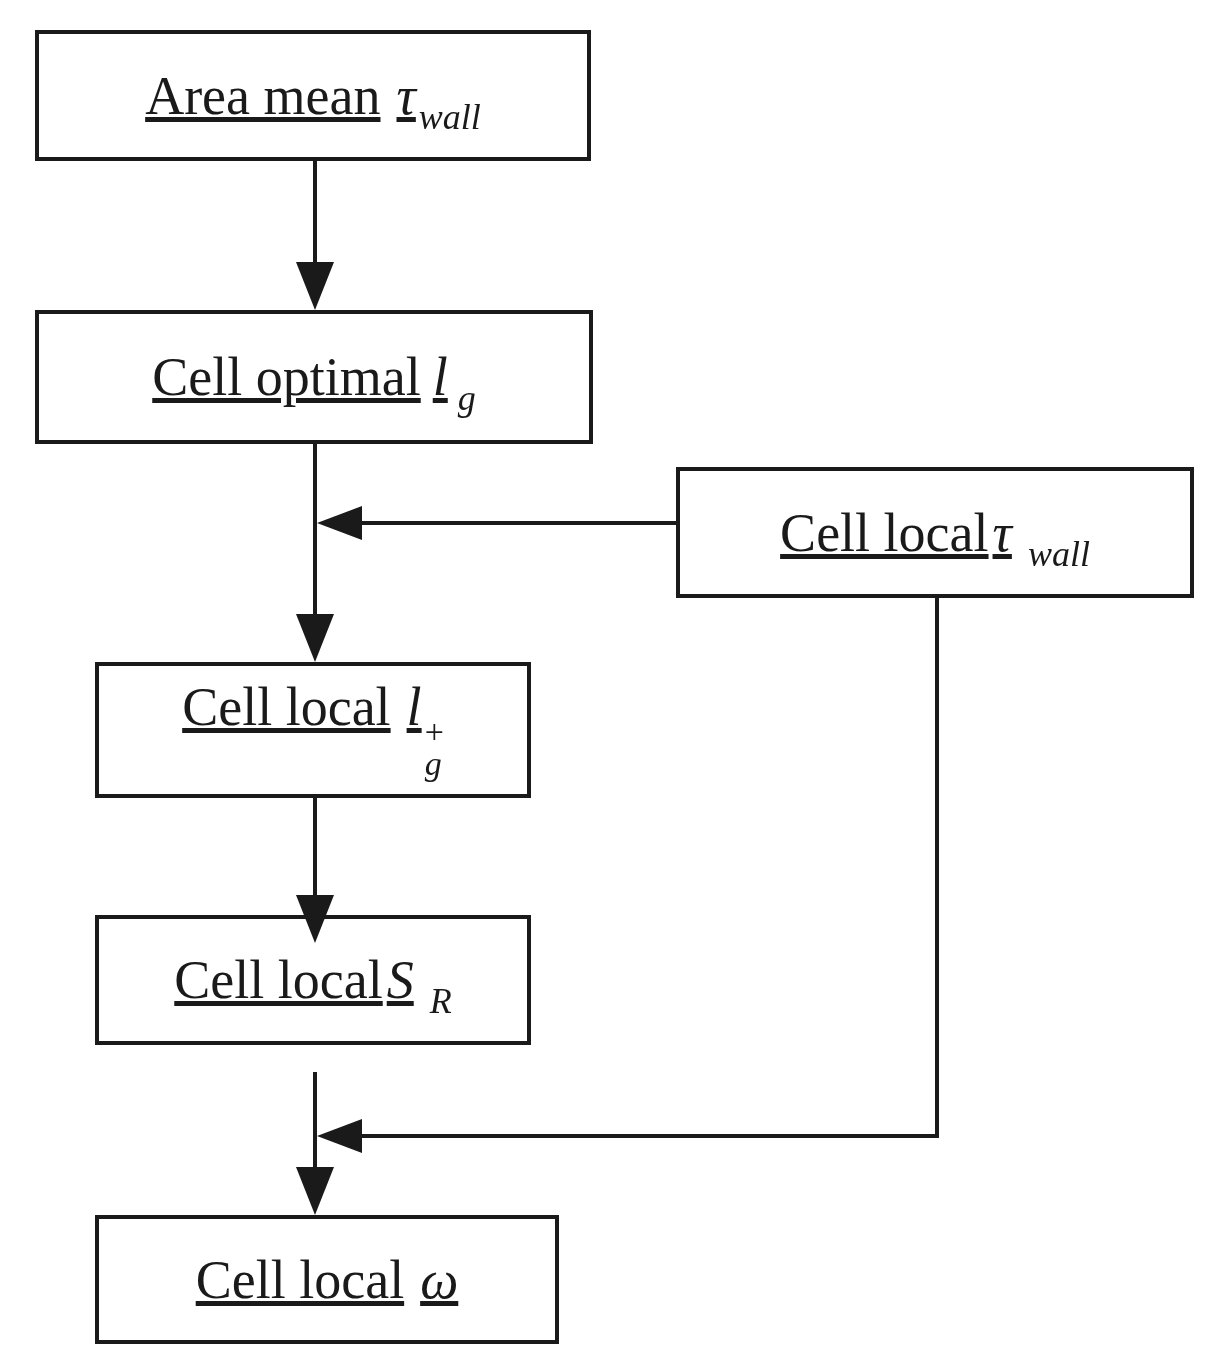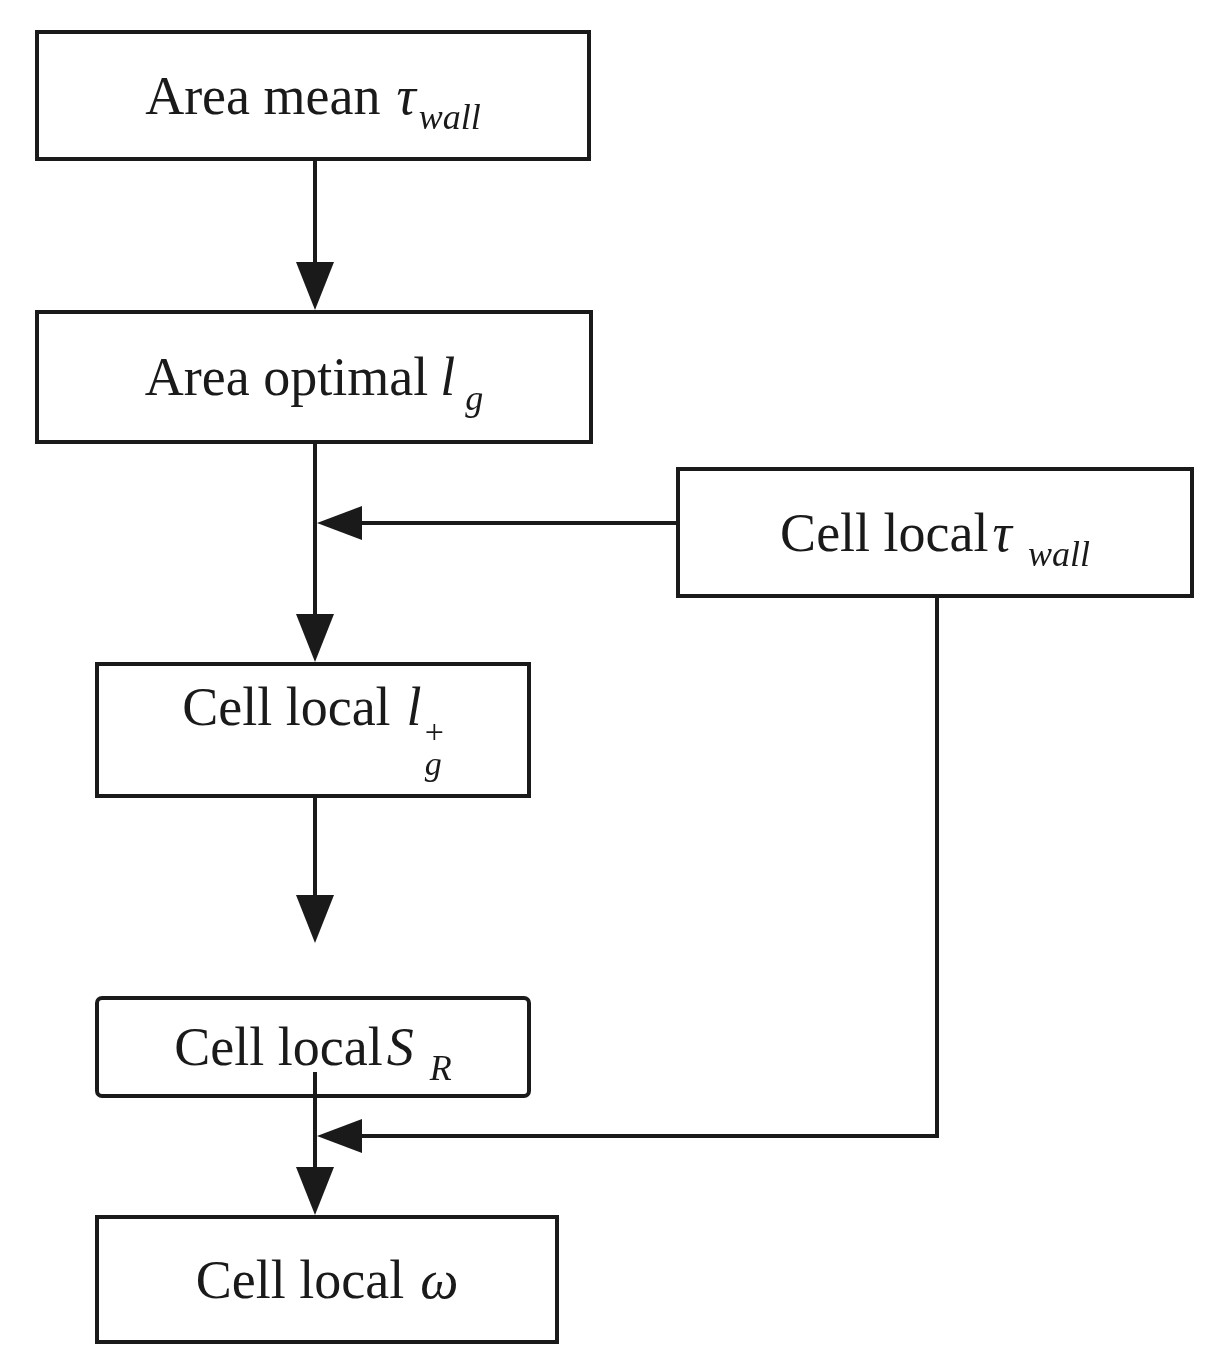--- a/index.html
+++ b/index.html
@@ -19,20 +19,21 @@
     box-sizing: border-box;
     display: flex;
     align-items: center;
     justify-content: center;
   }
   .label {
     font-size: 54px;
     color: var(--ink);
     white-space: nowrap;
     line-height: 1;
+    text-decoration: underline;
   }
   .sym  { font-style: italic; }
   .sub  { font-style: italic; font-size: 36px; position: relative; top: 15px; }
   .stack {
     display: inline-flex;
     flex-direction: column;
     align-items: flex-start;
     font-size: 34px;
     line-height: 0.95;
     vertical-align: -18px;
@@ -69,40 +70,40 @@
 <div class="stage">
 
   <div class="box" style="left:35px; top:30px; width:556px; height:131px;">
     <div class="label">
       <span>Area mean</span><span class="sym g16">τ</span><span class="sub s2">wall</span>
     </div>
   </div>
 
   <div class="box" style="left:35px; top:310px; width:558px; height:134px;">
     <div class="label">
-      <span>Area optimal</span><span class="sym g12">l</span><span class="sub s10">g</span>
+      <span>Cell optimal</span><span class="sym g12">l</span><span class="sub s10">g</span>
     </div>
   </div>
 
   <div class="box" style="left:676px; top:467px; width:518px; height:131px;">
     <div class="label">
       <span>Cell local</span><span class="sym g2">τ</span><span class="sub s14">wall</span>
     </div>
   </div>
 
   <div class="box" style="left:95px; top:662px; width:436px; height:136px;text-align:right;">
     <div class="label">
       <span>Cell local</span><span class="sym g16">l</span><span class="stack">
           <span class="sup">+</span>
           <span class="subg">g</span>
         </span>
     </div>
   </div>
 
-  <div class="box" style="left:95px; top:996px; width:436px; height:102px;border-radius:7px;">
+  <div class="box" style="left:95px; top:915px; width:436px; height:130px;">
     <div class="label">
       <span>Cell local</span><span class="sym g2">S</span><span class="sub s14">R</span>
     </div>
   </div>
 
   <div class="box" style="left:95px; top:1215px; width:464px; height:129px;">
     <div class="label">
       <span>Cell local</span><span class="sym g16">ω</span>
     </div>
   </div>

